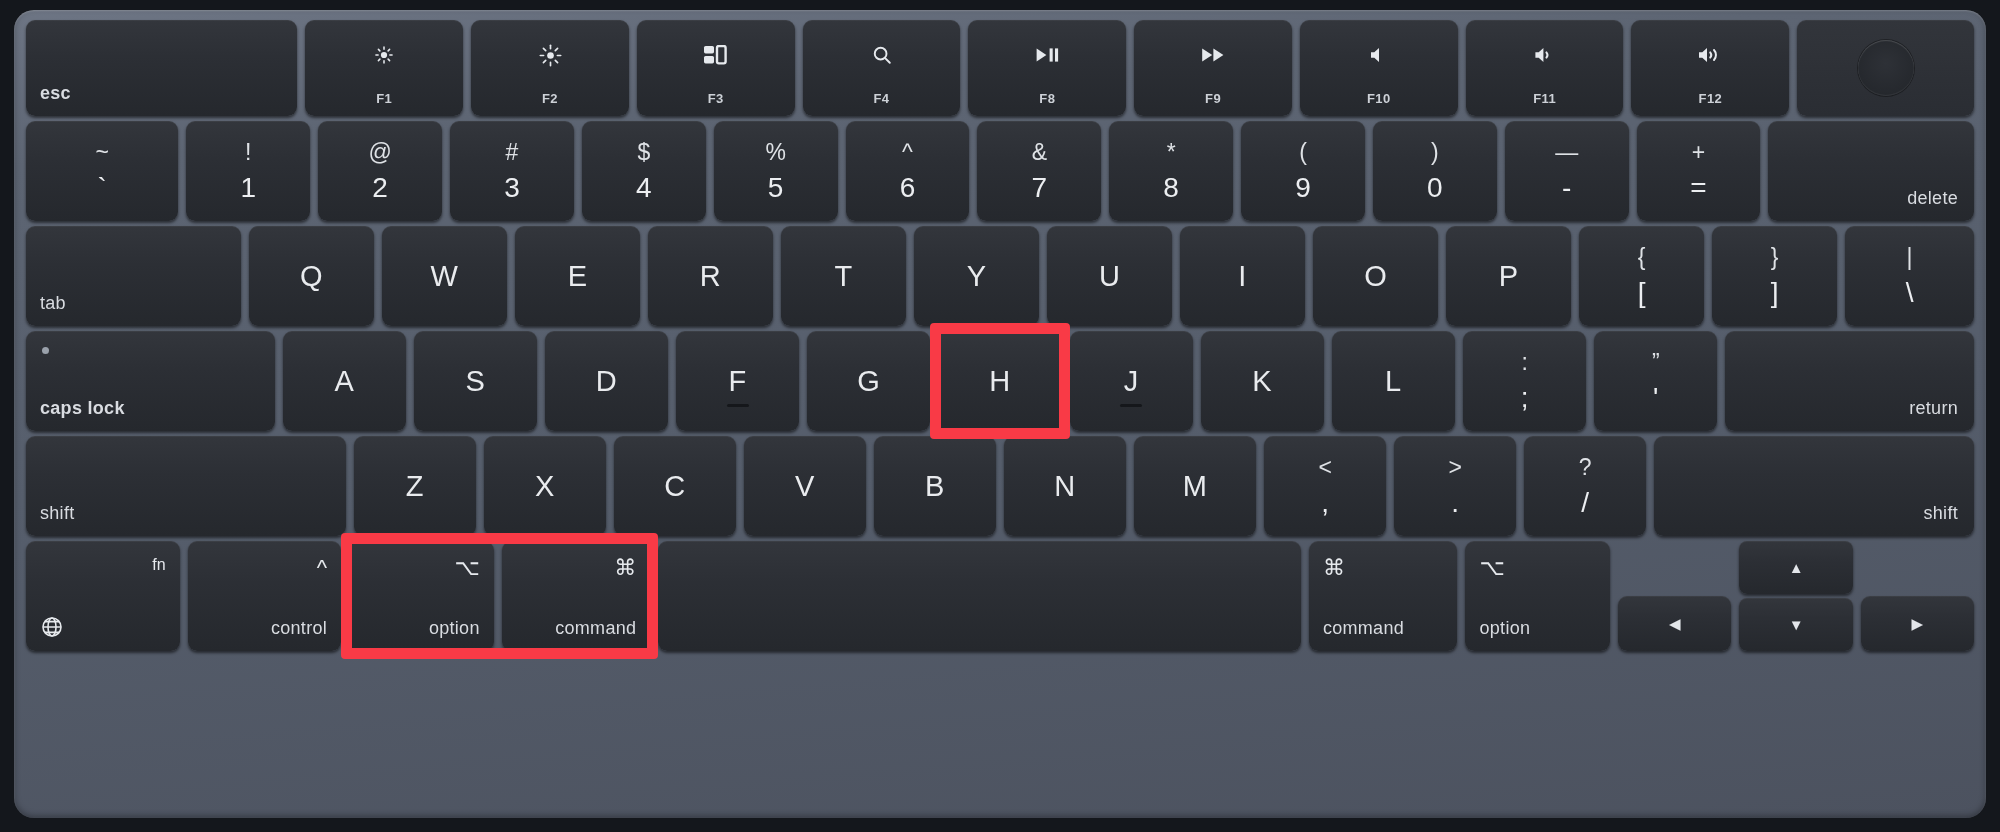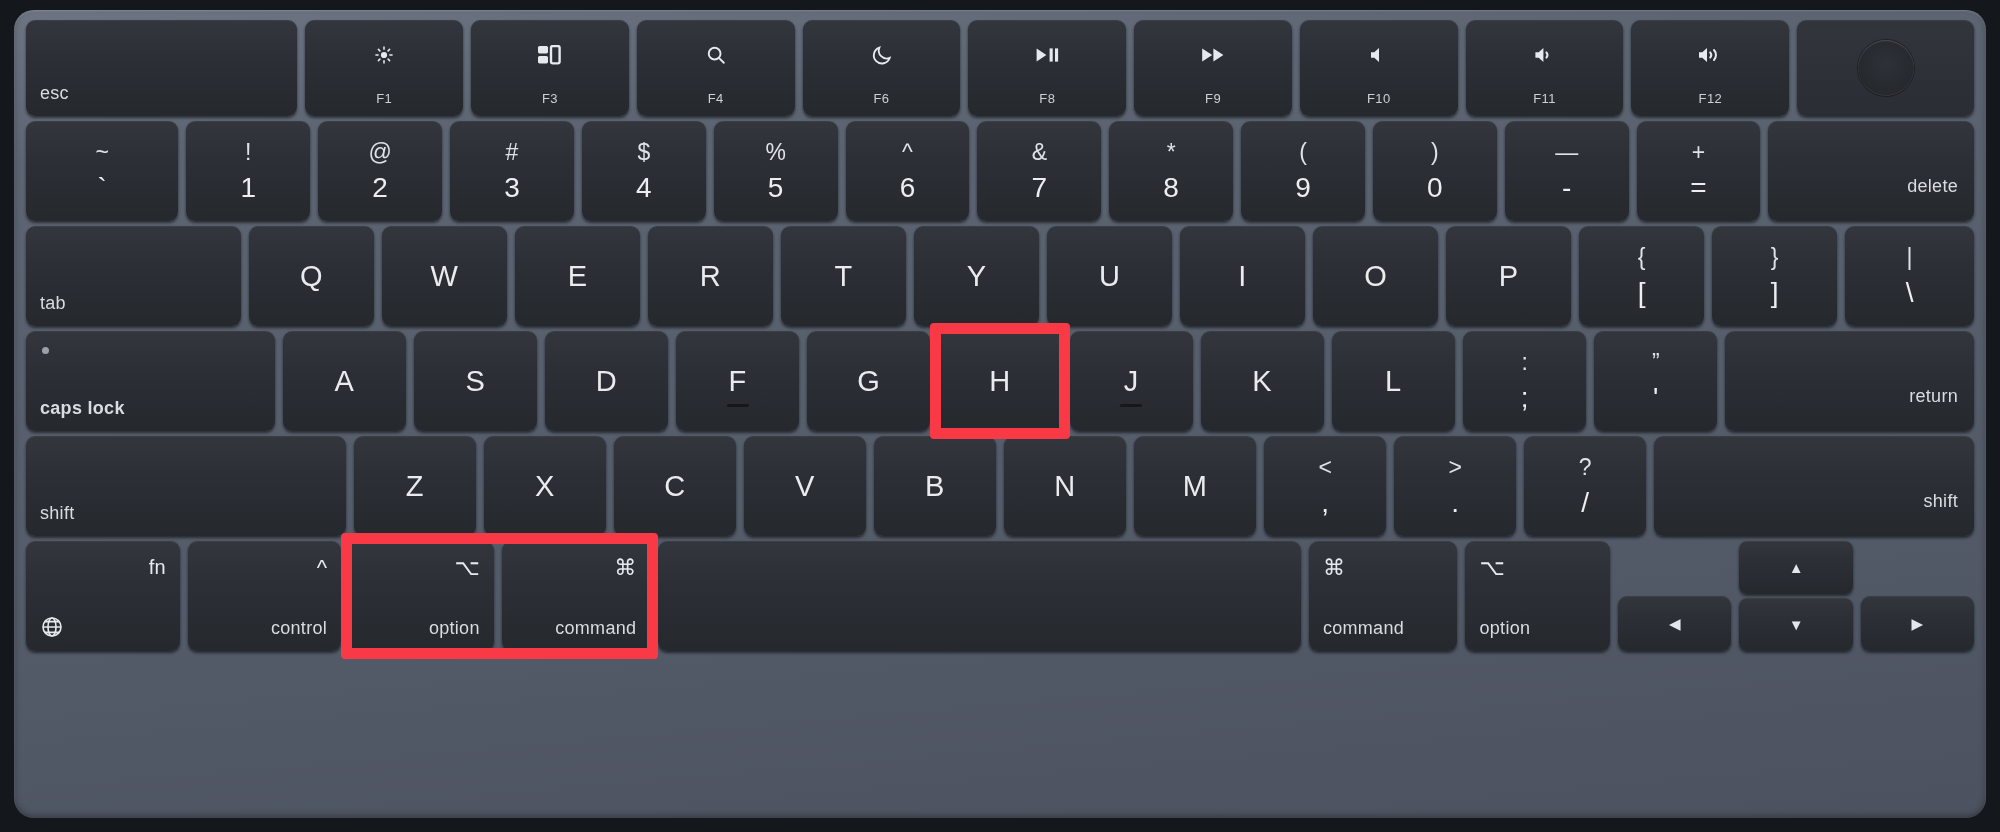--- a/index.html
+++ b/index.html
@@ -24,21 +24,21 @@
     display: flex;
     flex-direction: column;
     gap: 5px;
     box-shadow: inset 0 1px 2px rgba(255,255,255,.22), inset 0 -2px 6px rgba(0,0,0,.35);
   }
   .row {
     display: flex;
     gap: 8px;
     width: 100%;
   }
-  .row.fn-row { height: 96px; }
+  .row.fn-row { height: 96px; font-weight: bold; }
   .row.num-row { height: 100px; }
   .row.qwerty-row { height: 100px; }
   .row.home-row { height: 100px; }
   .row.shift-row { height: 100px; }
   .row.bottom-row { height: 110px; }
 
   .key {
     position: relative;
     background: linear-gradient(180deg, #33363c 0%, #2c2f35 38%, #25282d 100%);
     border-radius: 9px;
@@ -65,21 +65,21 @@
   .key .dual .top { font-size: 23px; color: #dfe2e6; }
   .key .dual .bot { font-size: 28px; color: #eceef1; }
 
   .key .cornerlabel {
     position: absolute;
     font-size: 18px;
     color: #d9dce1;
     letter-spacing: .3px;
   }
   .cl-bl { left: 14px; bottom: 12px; }
-  .cl-br { right: 16px; bottom: 24px; }
+  .cl-br { right: 16px; bottom: 12px; }
 
   
   .fnkey {
     flex-direction: column;
     align-items: center;
     justify-content: flex-start;
     padding-top: 22px;
   }
   .fnkey .glyph {
     font-size: 22px; line-height: 1; color: #e6e9ed;
@@ -138,21 +138,21 @@
 
   .modkey {
     flex-direction: column;
     align-items: flex-end;
     justify-content: space-between;
     padding: 16px 14px 12px 14px;
   }
   .modkey .sym { font-size: 22px; color: #e6e9ed; line-height: 1; }
   .modkey .name { font-size: 18px; color: #d9dce1; letter-spacing: .3px; }
   .modkey.fnk { align-items: flex-end; }
-  .modkey.fnk .sym { font-size: 20px; }
+  .modkey.fnk .sym { font-size: 16px; }
   .modkey.fnk .globe { align-self: flex-start; font-size: 22px; }
 
   .arrow-stack {
     flex: 1.12 1 0;
     display: flex; flex-direction: column; gap: 4px;
   }
   .arrow-stack .key { flex: 1 1 0; border-radius: 8px; }
   .arrow-key {
     align-items: center; justify-content: center;
     font-size: 15px; color: #e3e6ea;
@@ -199,20 +199,36 @@
               <line x1="18.4" y1="12" x2="20.8" y2="12"></line>
             <line x1="5.9" y1="5.9" x2="7.5" y2="7.5"></line>
               <line x1="16.5" y1="16.5" x2="18.1" y2="18.1"></line>
             <line x1="18.1" y1="5.9" x2="16.5" y2="7.5"></line>
               <line x1="7.5" y1="16.5" x2="5.9" y2="18.1"></line>
           </svg>
         </span>
         <span class="fnlabel">F1</span>
       </div>
 
+      <div class="key fnkey w-f">
+        <span class="glyph">
+          <svg class="svgicon" width="25" height="25" viewBox="0 0 24 24" fill="none" stroke="#e6e9ed" stroke-width="1.6" stroke-linecap="round">
+            <circle cx="12" cy="12" r="3.2" fill="#e6e9ed" stroke="none"></circle>
+            <line x1="12" y1="2.2" x2="12" y2="5.4"></line>
+              <line x1="12" y1="18.6" x2="12" y2="21.8"></line>
+            <line x1="2.2" y1="12" x2="5.4" y2="12"></line>
+              <line x1="18.6" y1="12" x2="21.8" y2="12"></line>
+            <line x1="5.2" y1="5.2" x2="7.4" y2="7.4"></line>
+              <line x1="16.6" y1="16.6" x2="18.8" y2="18.8"></line>
+            <line x1="18.8" y1="5.2" x2="16.6" y2="7.4"></line>
+              <line x1="7.4" y1="16.6" x2="5.2" y2="18.8"></line>
+          </svg>
+        </span>
+        <span class="fnlabel">F2</span>
+      </div>
 
       <div class="key fnkey w-f">
         <span class="glyph">
           <svg class="svgicon" width="26" height="20" viewBox="0 0 26 20" fill="#e6e9ed">
             <rect x="1" y="1" width="10" height="7.4" rx="1.6"></rect>
             <rect x="1" y="11" width="10" height="7.4" rx="1.6"></rect>
             <rect x="14" y="1" width="8.6" height="17.4" rx="1.8" fill="none" stroke="#e6e9ed" stroke-width="2.4"></rect>
           </svg>
         </span>
         <span class="fnlabel">F3</span>
@@ -222,28 +238,20 @@
         <span class="glyph">
           <svg class="svgicon" width="22" height="22" viewBox="0 0 24 24" fill="none" stroke="#e6e9ed" stroke-width="2.1" stroke-linecap="round">
             <circle cx="10.5" cy="10.5" r="6.4"></circle>
               <line x1="15.4" y1="15.4" x2="20.5" y2="20.5"></line>
           </svg>
         </span>
         <span class="fnlabel">F4</span>
       </div>
 
 
-      <div class="key fnkey w-f">
-        <span class="glyph">
-          <svg class="svgicon" width="22" height="22" viewBox="0 0 24 24" fill="none" stroke="#e6e9ed" stroke-width="2">
-            <path d="M20.4 15.2A8.7 8.7 0 0 1 9.1 3.9a8.9 8.9 0 1 0 11.3 11.3z"></path>
-          </svg>
-        </span>
-        <span class="fnlabel">F6</span>
-      </div>
 
 
       <div class="key fnkey w-f">
         <span class="glyph">
           <svg class="svgicon" width="26" height="16" viewBox="0 0 26 16" fill="#e6e9ed">
             <path d="M2.6 1.4v13.2L12.4 8z"></path>
             <rect x="15.6" y="1.4" width="3.1" height="13.2"></rect>
             <rect x="21" y="1.4" width="3.1" height="13.2"></rect>
           </svg>
         </span>

